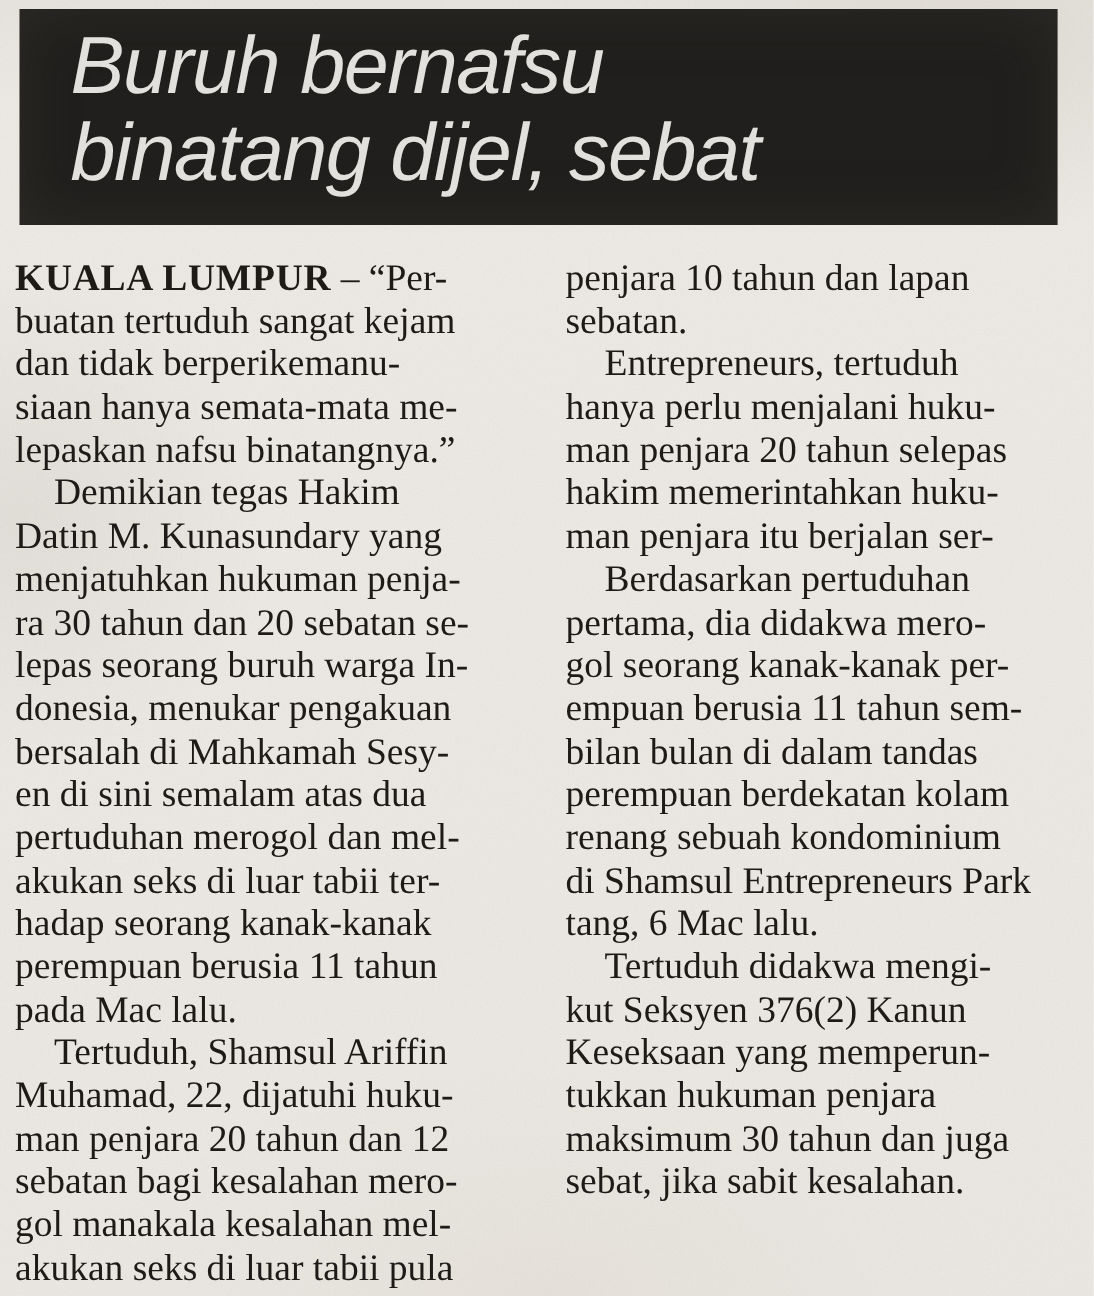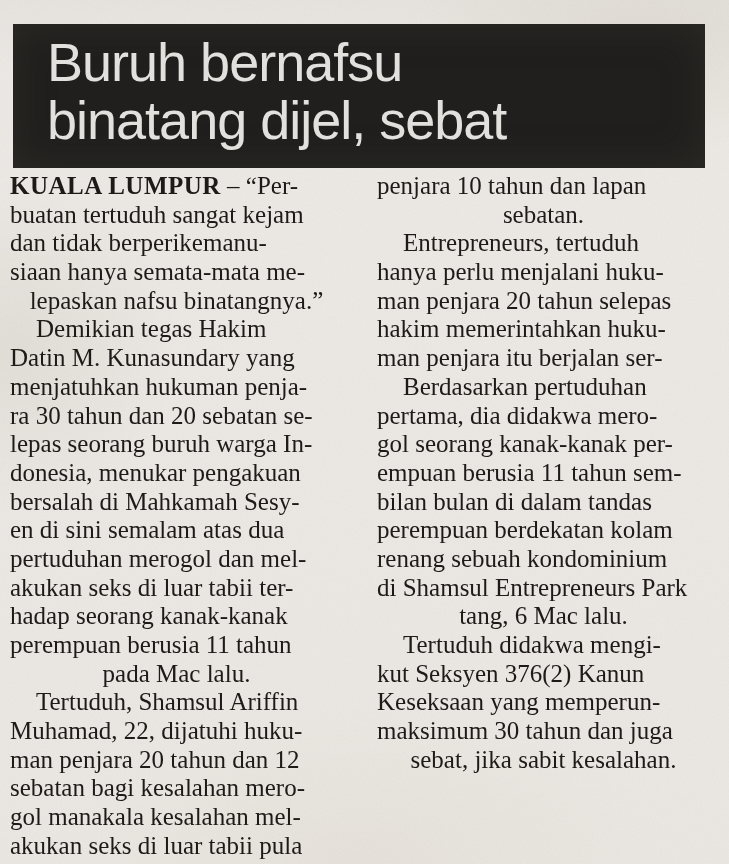--- a/index.html
+++ b/index.html
@@ -10,40 +10,40 @@
   }
   .page{
     position:relative;width:729px;height:864px;
     background:
       radial-gradient(ellipse 400px 200px at 88% 4%, #e0dcd5 0%, rgba(224,220,213,0) 60%),
       radial-gradient(ellipse 300px 300px at 2% 40%, #e2ded8 0%, rgba(226,222,216,0) 55%),
       radial-gradient(ellipse 500px 260px at 50% 100%, #e6e2db 0%, rgba(230,226,219,0) 60%),
       linear-gradient(180deg,#e7e4df 0%, #edeae5 8%, #ebe8e3 100%);
   }
   .headline-box{
-    position:absolute;left:13px;top:24px;width:692px;height:144px;
+    position:absolute;left:13px;top:6px;width:692px;height:144px;
     padding:9px 0 0 34px;box-sizing:border-box;
     background:#201f1d;
     box-shadow:inset 0 0 40px rgba(70,65,60,0.35);
+    font-style:italic;
   }
   .hl{
     font-family:"Liberation Sans","DejaVu Sans",sans-serif;
     font-weight:500;font-size:54px;line-height:58px;
     color:#e4e3df;letter-spacing:-1px;white-space:nowrap;
   }
   .col{
     position:absolute;top:172px;width:333px;
     color:#1d1a18;font-size:25px;
   }
   .col-left{left:10px;}
   .col-right{left:377px;}
   .line{
     height:28.7px;line-height:28.7px;overflow:hidden;
     white-space:nowrap;
-    text-align:center;
   }
   .line.jus{
     text-align:justify;white-space:normal;text-wrap:nowrap;
   }
   .line.jus::after{
     content:"";display:inline-block;width:100%;height:0;
   }
   .line.ind{padding-left:26px;}
   .line b{font-weight:bold;letter-spacing:0.5px;}
   .noise{
@@ -100,20 +100,21 @@
       <div class="line jus">gol seorang kanak-kanak per-</div>
       <div class="line jus">empuan berusia 11 tahun sem-</div>
       <div class="line jus">bilan bulan di dalam tandas</div>
       <div class="line jus">perempuan berdekatan kolam</div>
       <div class="line jus">renang sebuah kondominium</div>
       <div class="line jus">di Shamsul Entrepreneurs Park</div>
       <div class="line">tang, 6 Mac lalu.</div>
       <div class="line jus ind">Tertuduh didakwa mengi-</div>
       <div class="line jus">kut Seksyen 376(2) Kanun</div>
       <div class="line jus">Keseksaan yang memperun-</div>
+      <div class="line jus">tukkan hukuman penjara</div>
       <div class="line jus">maksimum 30 tahun dan juga</div>
       <div class="line">sebat, jika sabit kesalahan.</div>
     </div>
 
   <svg class="noise" width="729" height="864" xmlns="http://www.w3.org/2000/svg">
     <filter id="grain">
       <feTurbulence type="fractalNoise" baseFrequency="0.8" numOctaves="2" stitchTiles="stitch"></feTurbulence>
       <feColorMatrix type="saturate" values="0"></feColorMatrix>
     </filter>
     <rect width="729" height="864" filter="url(#grain)" opacity="0.07"></rect>

